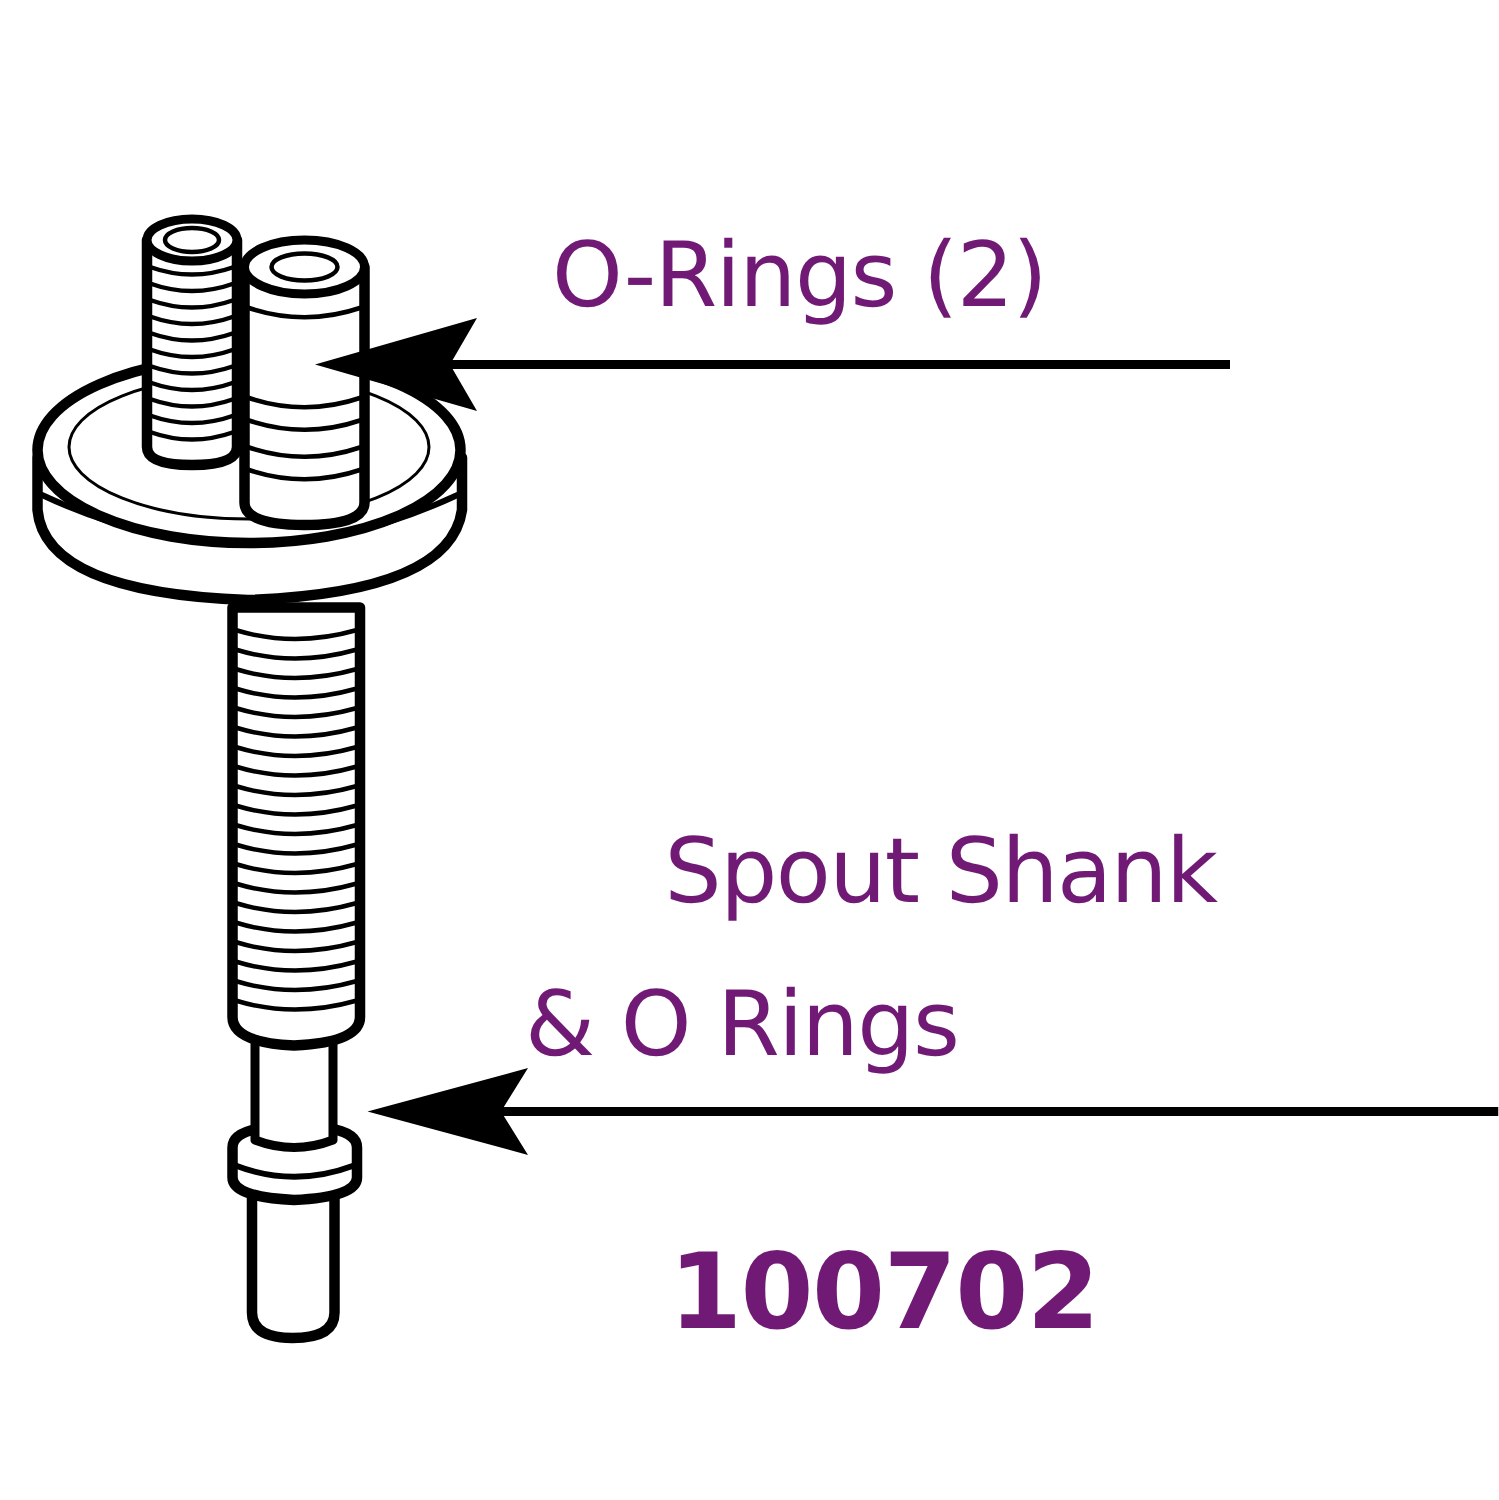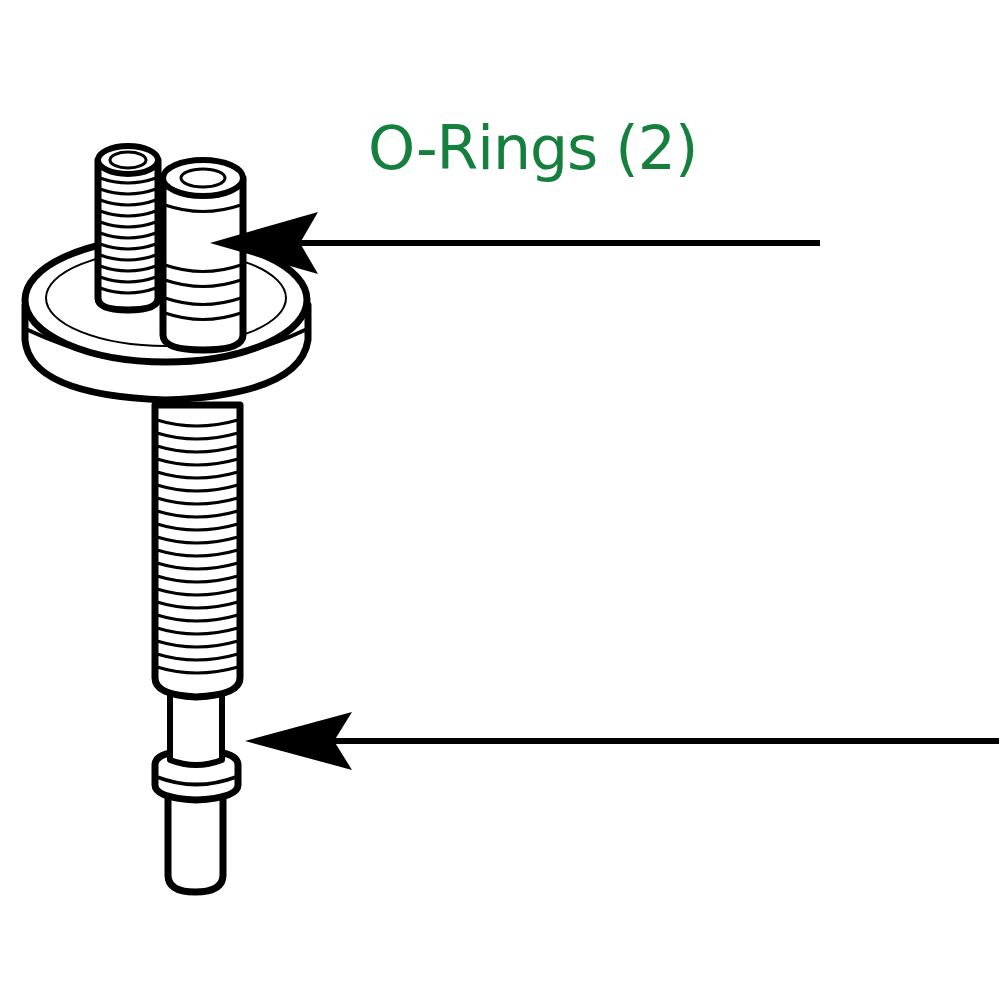--- a/index.html
+++ b/index.html
@@ -1,18 +1,18 @@
 <!DOCTYPE html>
 <html><head>
   <meta charset="utf-8">
   <style>
     html, body { margin:0; padding:0; background:#ffffff; }
     body { width:999px; height:1000px; position:relative; overflow:hidden; }
     #stage { position:absolute; left:0; top:0; width:999px; height:1000px; }
-    .label { position:absolute; color:#15803d; font-family:"DejaVu Sans", sans-serif; white-space:nowrap; line-height:1; }
+    .label { position:absolute; color:#701a75; font-family:"DejaVu Sans", sans-serif; white-space:nowrap; line-height:1;margin-top:36px; }
     .name { font-size:60px; font-weight:normal; letter-spacing:-1px; }
     .part { font-size:70px; font-weight:bold; letter-spacing:-1px; }
   </style>
 </head>
 <body>
 
 <div id="stage">
 
   <svg width="999" height="1000" viewBox="0 0 999 1000" style="position:absolute;left:0;top:0;">
     <g fill="#fff" stroke="#000" stroke-linecap="round" stroke-linejoin="round">
@@ -101,14 +101,17 @@
       <path d="M210 243 L318 212 L300 243 L318 274 Z" stroke="none"></path>
     </g>
     <g fill="#000" stroke="#000">
       <line x1="330" y1="741" x2="999" y2="741" stroke-width="6"></line>
       <path d="M245 741 L352 712 L334 741 L352 770 Z" stroke="none"></path>
     </g>
   </svg>
 
   <div class="label name" style="left:368px; top:118px;">O-Rings (2)</div>
 
+  <div class="label name" style="left:443px; top:515px;">Spout Shank</div>
+  <div class="label name" style="left:350px; top:617px;">&amp; O Rings</div>
+  <div class="label part" style="left:446px; top:790px;">100702</div>
 
 </div>
 
 </body></html>

